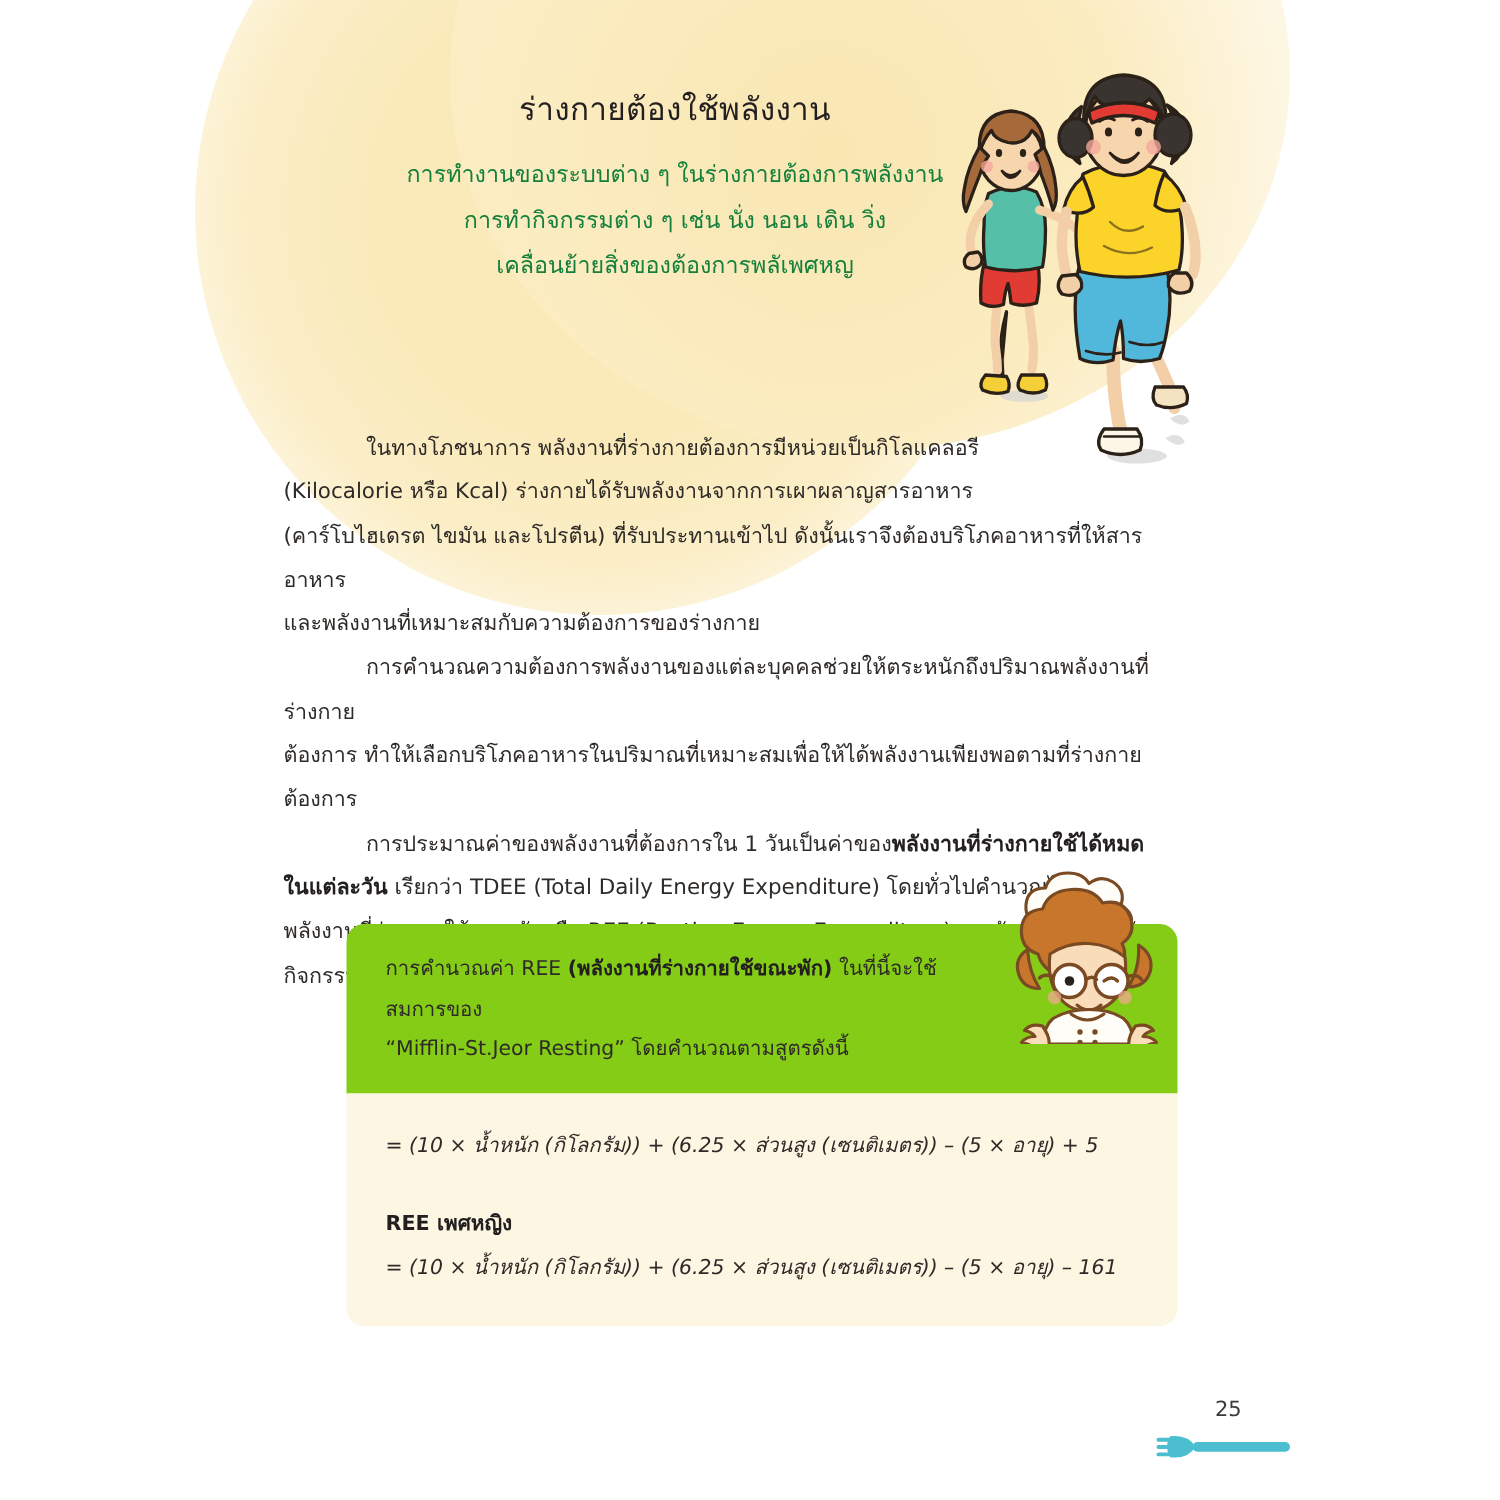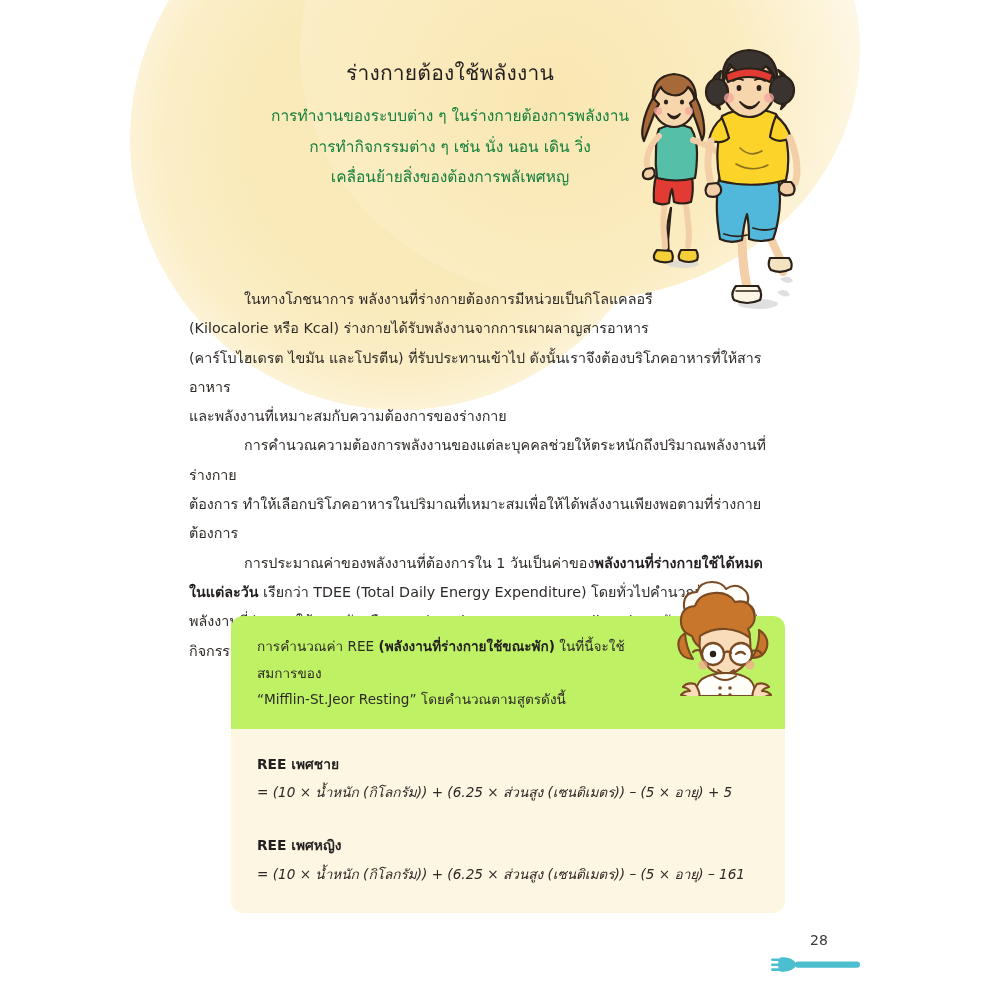--- a/index.html
+++ b/index.html
@@ -101,21 +101,21 @@
 
   
   .callout {
     position: absolute;
     left: 231px;
     top: 616px;
     width: 554px;
     z-index: 4;
   }
   .callout-head {
-    background: #bef264;
+    background: #84cc16;
     border-radius: 12px 12px 0 0;
     padding: 17px 120px 16px 26px;
     font-size: 13.6px;
     line-height: 1.95;
     color: #2e2a27;
   }
   .callout-head b { font-weight: bold; color: #231f20; }
   .callout-body {
     background: #fdf6e3;
     border-radius: 0 0 12px 12px;
@@ -288,21 +288,20 @@
   </p>
   <p><span>การประมาณค่าของพลังงานที่ต้องการใน 1 วันเป็นค่าของ</span><b>พลังงานที่ร่างกายใช้ได้หมดใน</b><b>แต่ละวัน</b><span> เรียกว่า TDEE (Total Daily Energy Expenditure) โดยทั่วไปคำนวณได้จากพลังงานที่ร่างกายใช้ขณะพักหรือ REE (Resting Energy Expenditure) คูณกับค่าคงที่สำหรับกิจกรรมต่าง ๆ ที่ทำซึ่งมีค่าแตกต่างกันในแต่ละกิจกรรม</span></p>
 </div>
 
 <div class="callout">
   <div class="callout-head">
     <span>การคำนวณค่า REE </span><b>(พลังงานที่ร่างกายใช้ขณะพัก)</b><span> ในที่นี้จะใช้สมการของ</span><br>
     <span>“Mifflin-St.Jeor Resting” โดยคำนวณตามสูตรดังนี้</span>
   </div>
   <div class="callout-body">
-    <p class="formula-title">REE เพศชาย</p>
     <p class="formula-line">= (10 × น้ำหนัก (กิโลกรัม)) + (6.25 × ส่วนสูง (เซนติเมตร)) – (5 × อายุ) + 5</p>
     <p class="formula-title">REE เพศหญิง</p>
     <p class="formula-line last">= (10 × น้ำหนัก (กิโลกรัม)) + (6.25 × ส่วนสูง (เซนติเมตร)) – (5 × อายุ) – 161</p>
   </div>
 </div>
 
 <div class="chef">
 <svg width="125" height="118" viewBox="0 0 125 118" xmlns="http://www.w3.org/2000/svg">
   <g stroke="#7a4a22" stroke-width="2.1" stroke-linecap="round" stroke-linejoin="round">
 
@@ -339,21 +338,21 @@
     <circle cx="68" cy="110" r="1.8" fill="#7a4a22" stroke="none"></circle>
     <circle cx="68" cy="117" r="1.8" fill="#7a4a22" stroke="none"></circle>
 
     <path d="M33 106 q-8 -2 -12 3 q5 1 7 4 q-6 0 -9 4 q6 1 9 4 q-4 2 -5 6 q8 1 13 -5 q4 -6 -3 -16z" fill="#f9dcb9"></path>
     <path d="M95 106 q8 -2 12 3 q-5 1 -7 4 q6 0 9 4 q-6 1 -9 4 q4 2 5 6 q-8 1 -13 -5 q-4 -6 3 -16z" fill="#f9dcb9"></path>
   </g>
 </svg>
 </div>
 
 <div class="footer">
-  <span class="page-num">28</span>
+  <span class="page-num">25</span>
   <span class="fork-wrap">
     <svg width="92" height="22" viewBox="0 0 92 22" xmlns="http://www.w3.org/2000/svg">
       <g fill="#4bbfd0">
 
         <rect x="1" y="4.5" width="13" height="2.6" rx="1.3"></rect>
         <rect x="1" y="9.4" width="13" height="2.6" rx="1.3"></rect>
         <rect x="1" y="14.3" width="13" height="2.6" rx="1.3"></rect>
 
         <path d="M10 3.5 q12 -1.5 17 7 q-5 8.5 -17 7 q-4 -7 0 -14z"></path>
 

